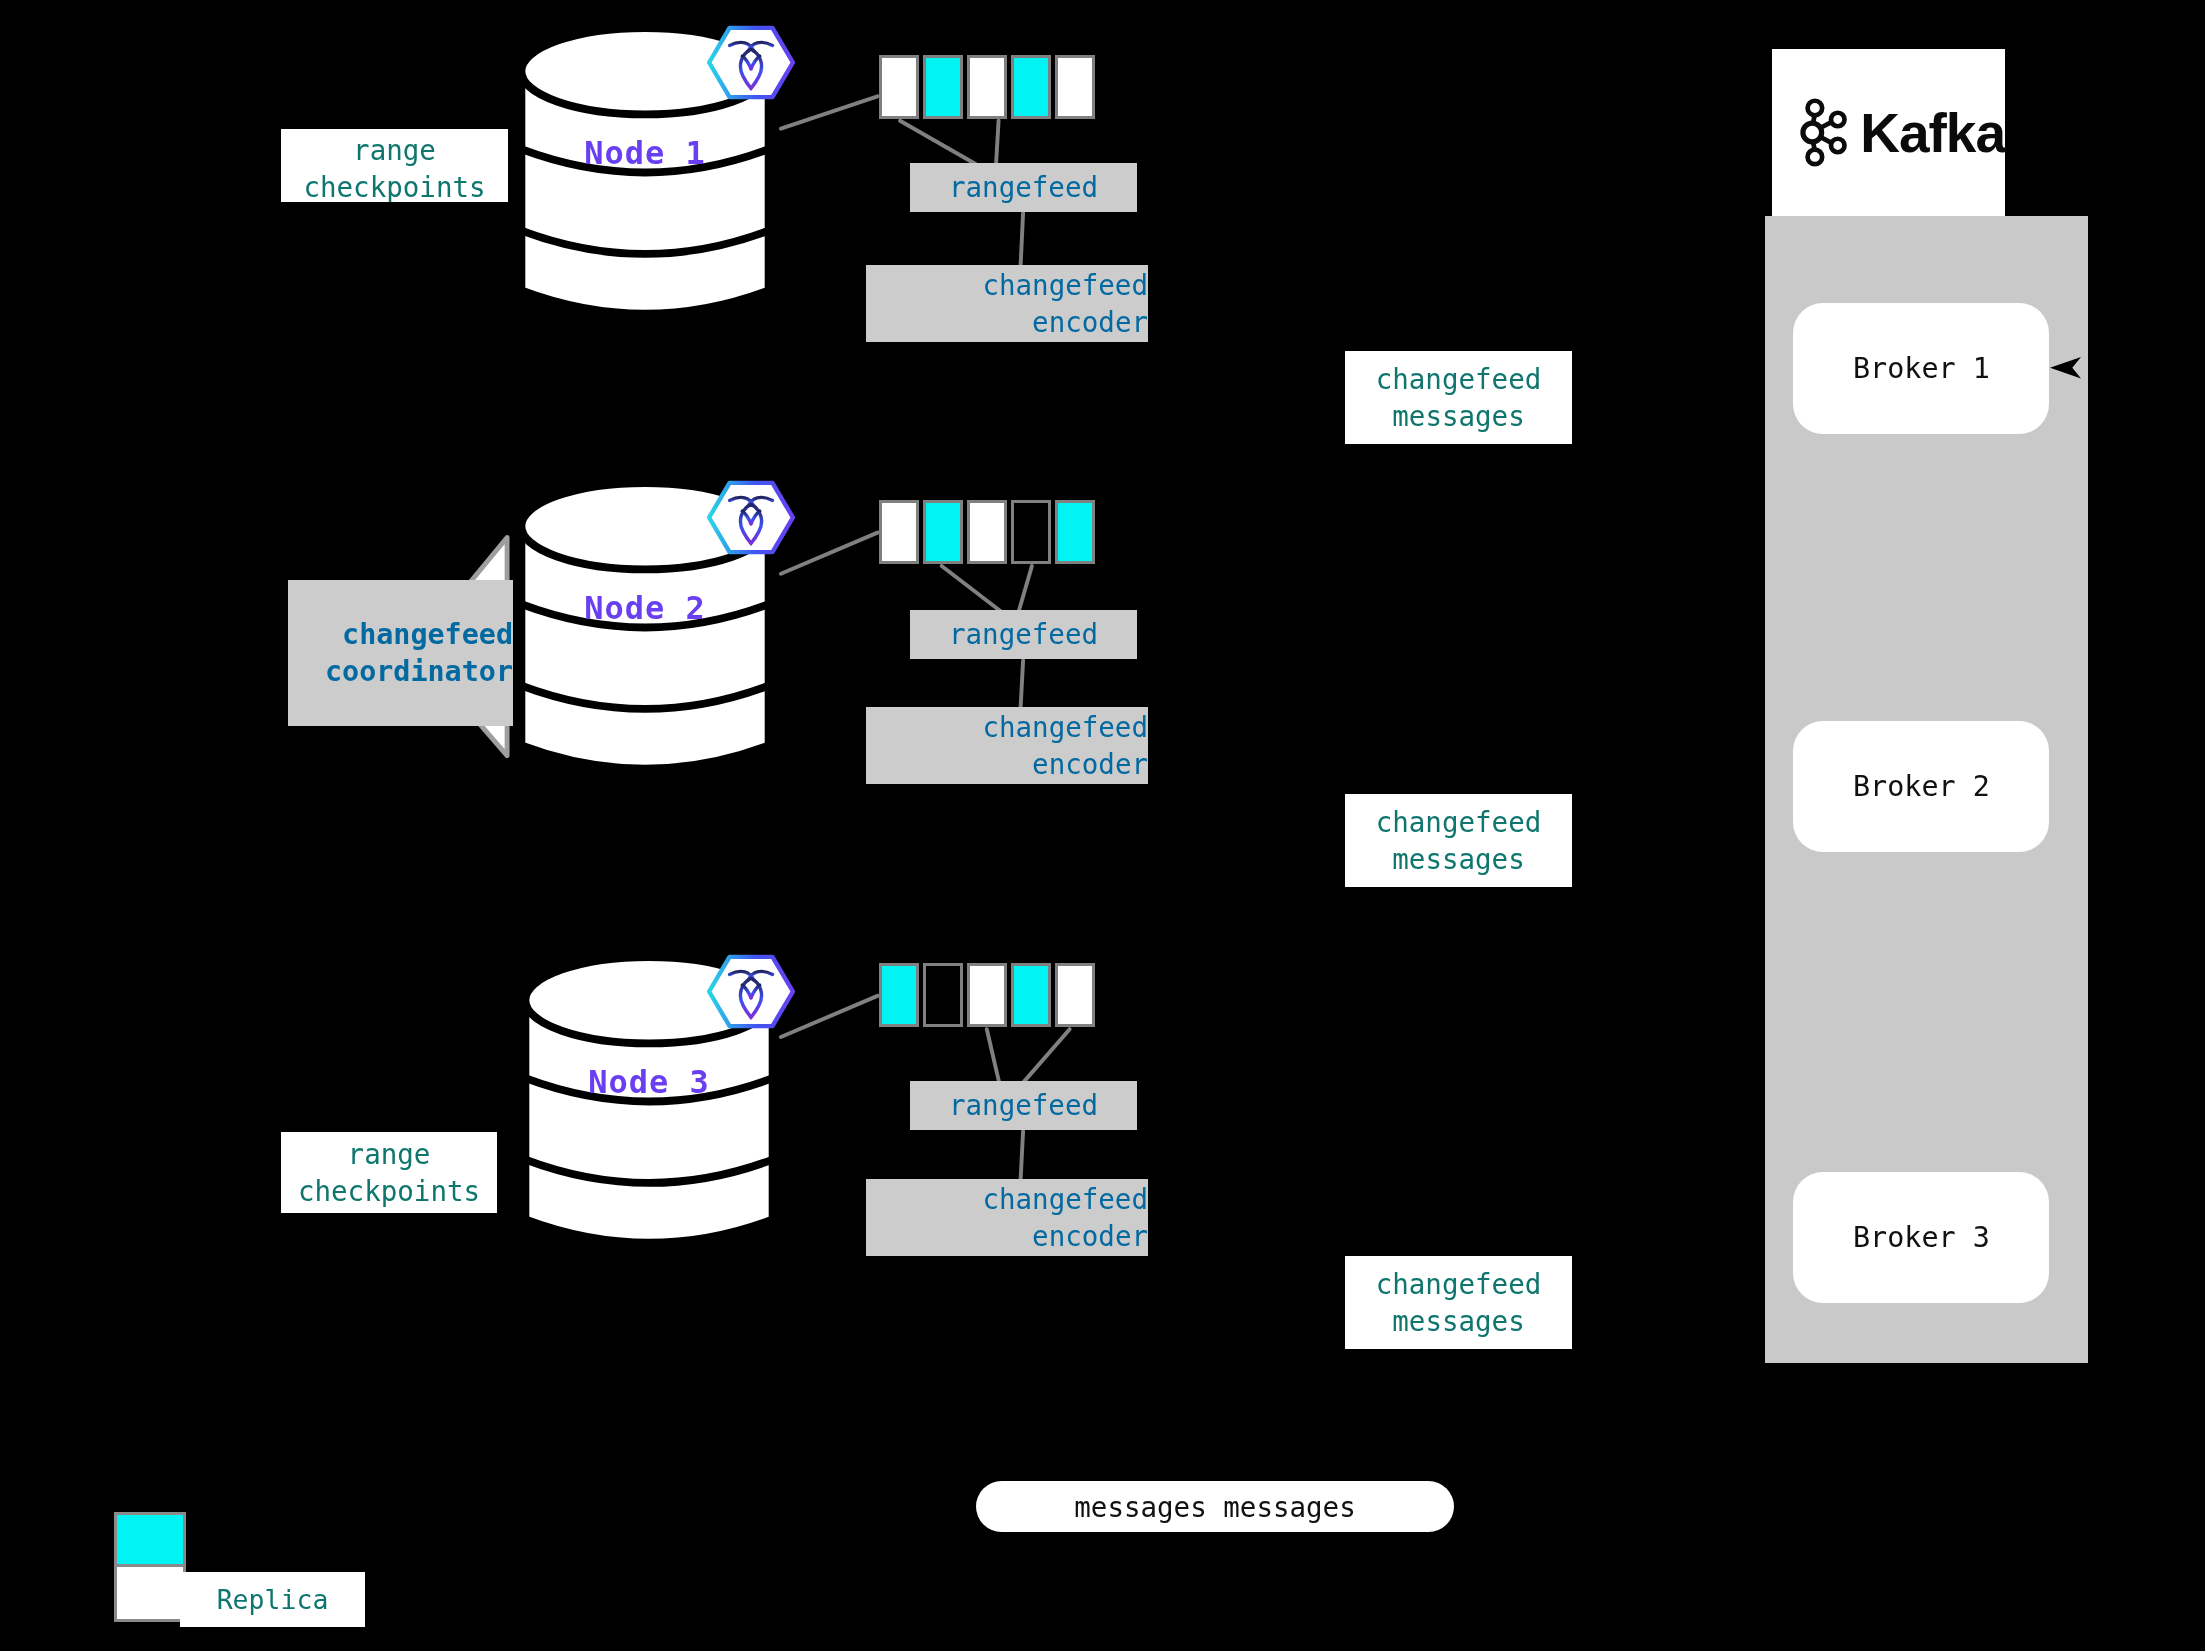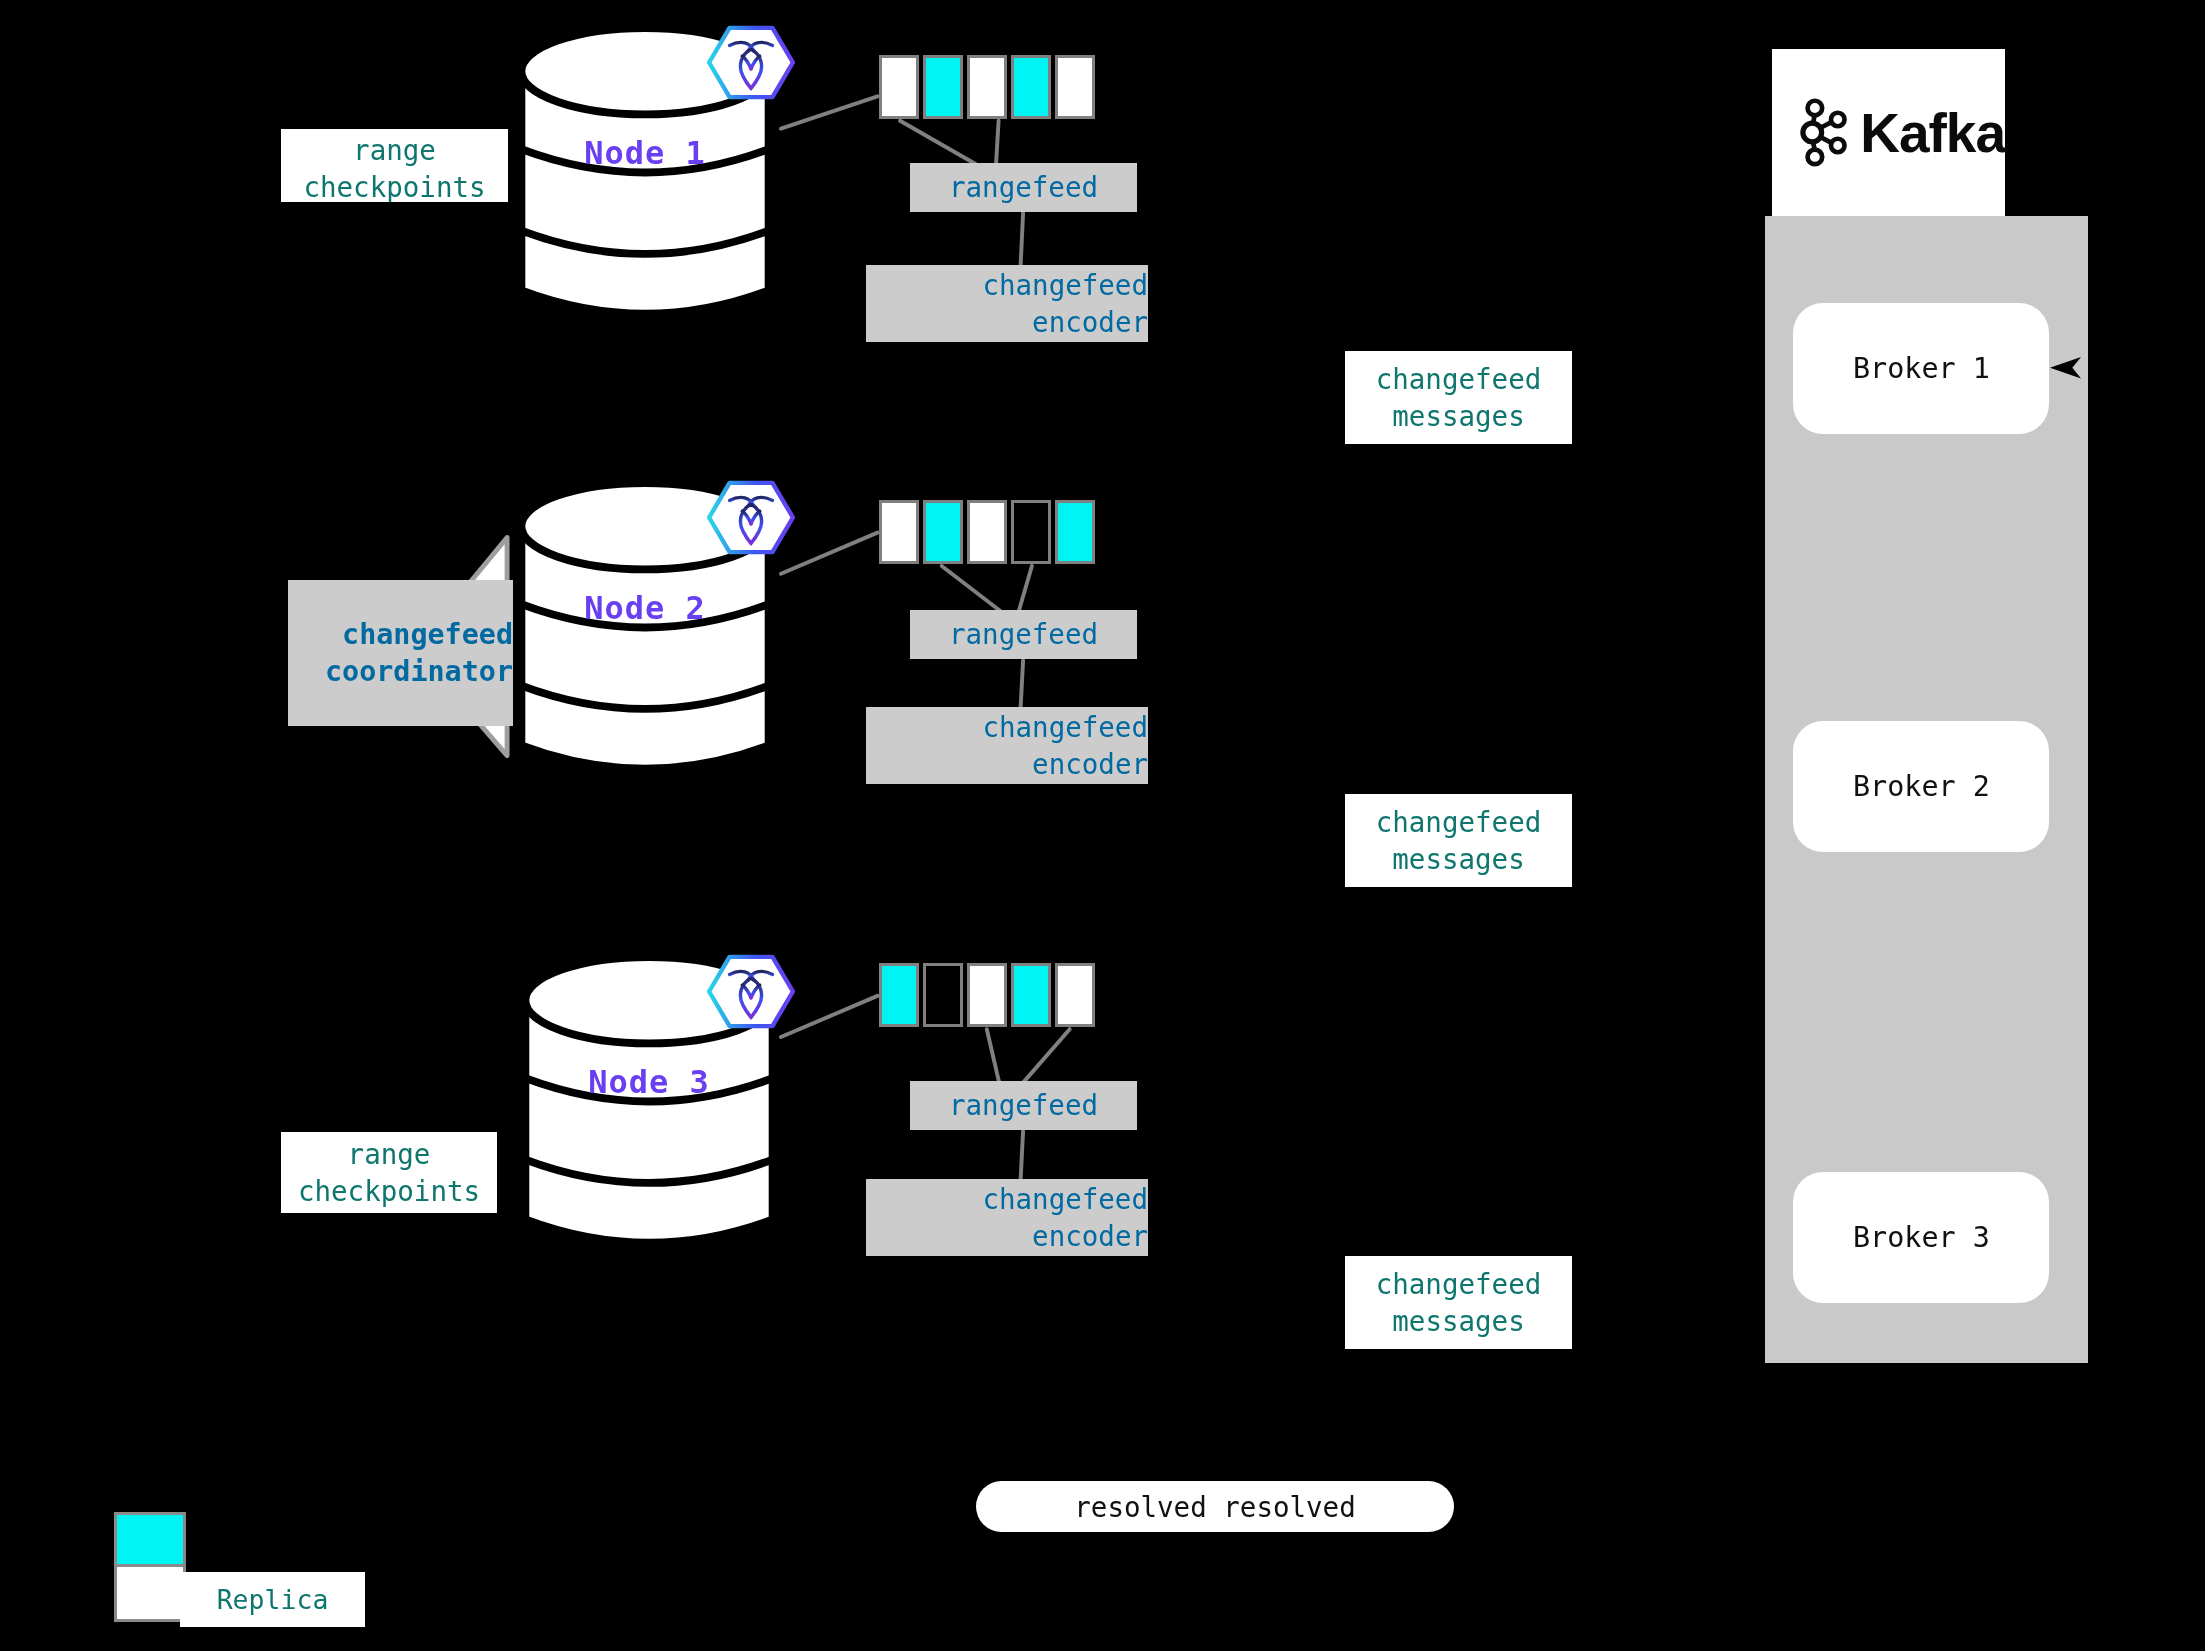--- a/index.html
+++ b/index.html
@@ -204,20 +204,20 @@
   <div class="abs container" style="left:1765px;top:216px;width:323px;height:1147px;">
     <div class="broker" style="top:87px;">Broker 1</div>
     <div class="broker" style="top:505px;">Broker 2</div>
     <div class="broker" style="top:956px;">Broker 3</div>
   </div>
 
   <svg class="abs" style="left:2050px;top:357px;" width="32" height="23.5" viewBox="0 0 66 48">
     <polygon points="0,22 64,0 46,22 64,44" fill="#000"></polygon>
   </svg>
 
-  <div class="abs pill" style="left:976px;top:1481px;width:478px;height:51px;">resolved resolved</div>
+  <div class="abs pill" style="left:976px;top:1481px;width:478px;height:51px;">messages messages</div>
 
   <div class="abs sq cell-leaseholder" style="left:114px;top:1512px;width:66px;height:52px;"></div>
   <div class="abs sq cell-replica" style="left:114px;top:1564px;width:66px;height:52px;"></div>
   <div class="abs wlabel" style="left:180px;top:1572px;width:185px;height:55px;font-size:26.5px;">Replica</div>
 
 </div>
 
 
 </body></html>

